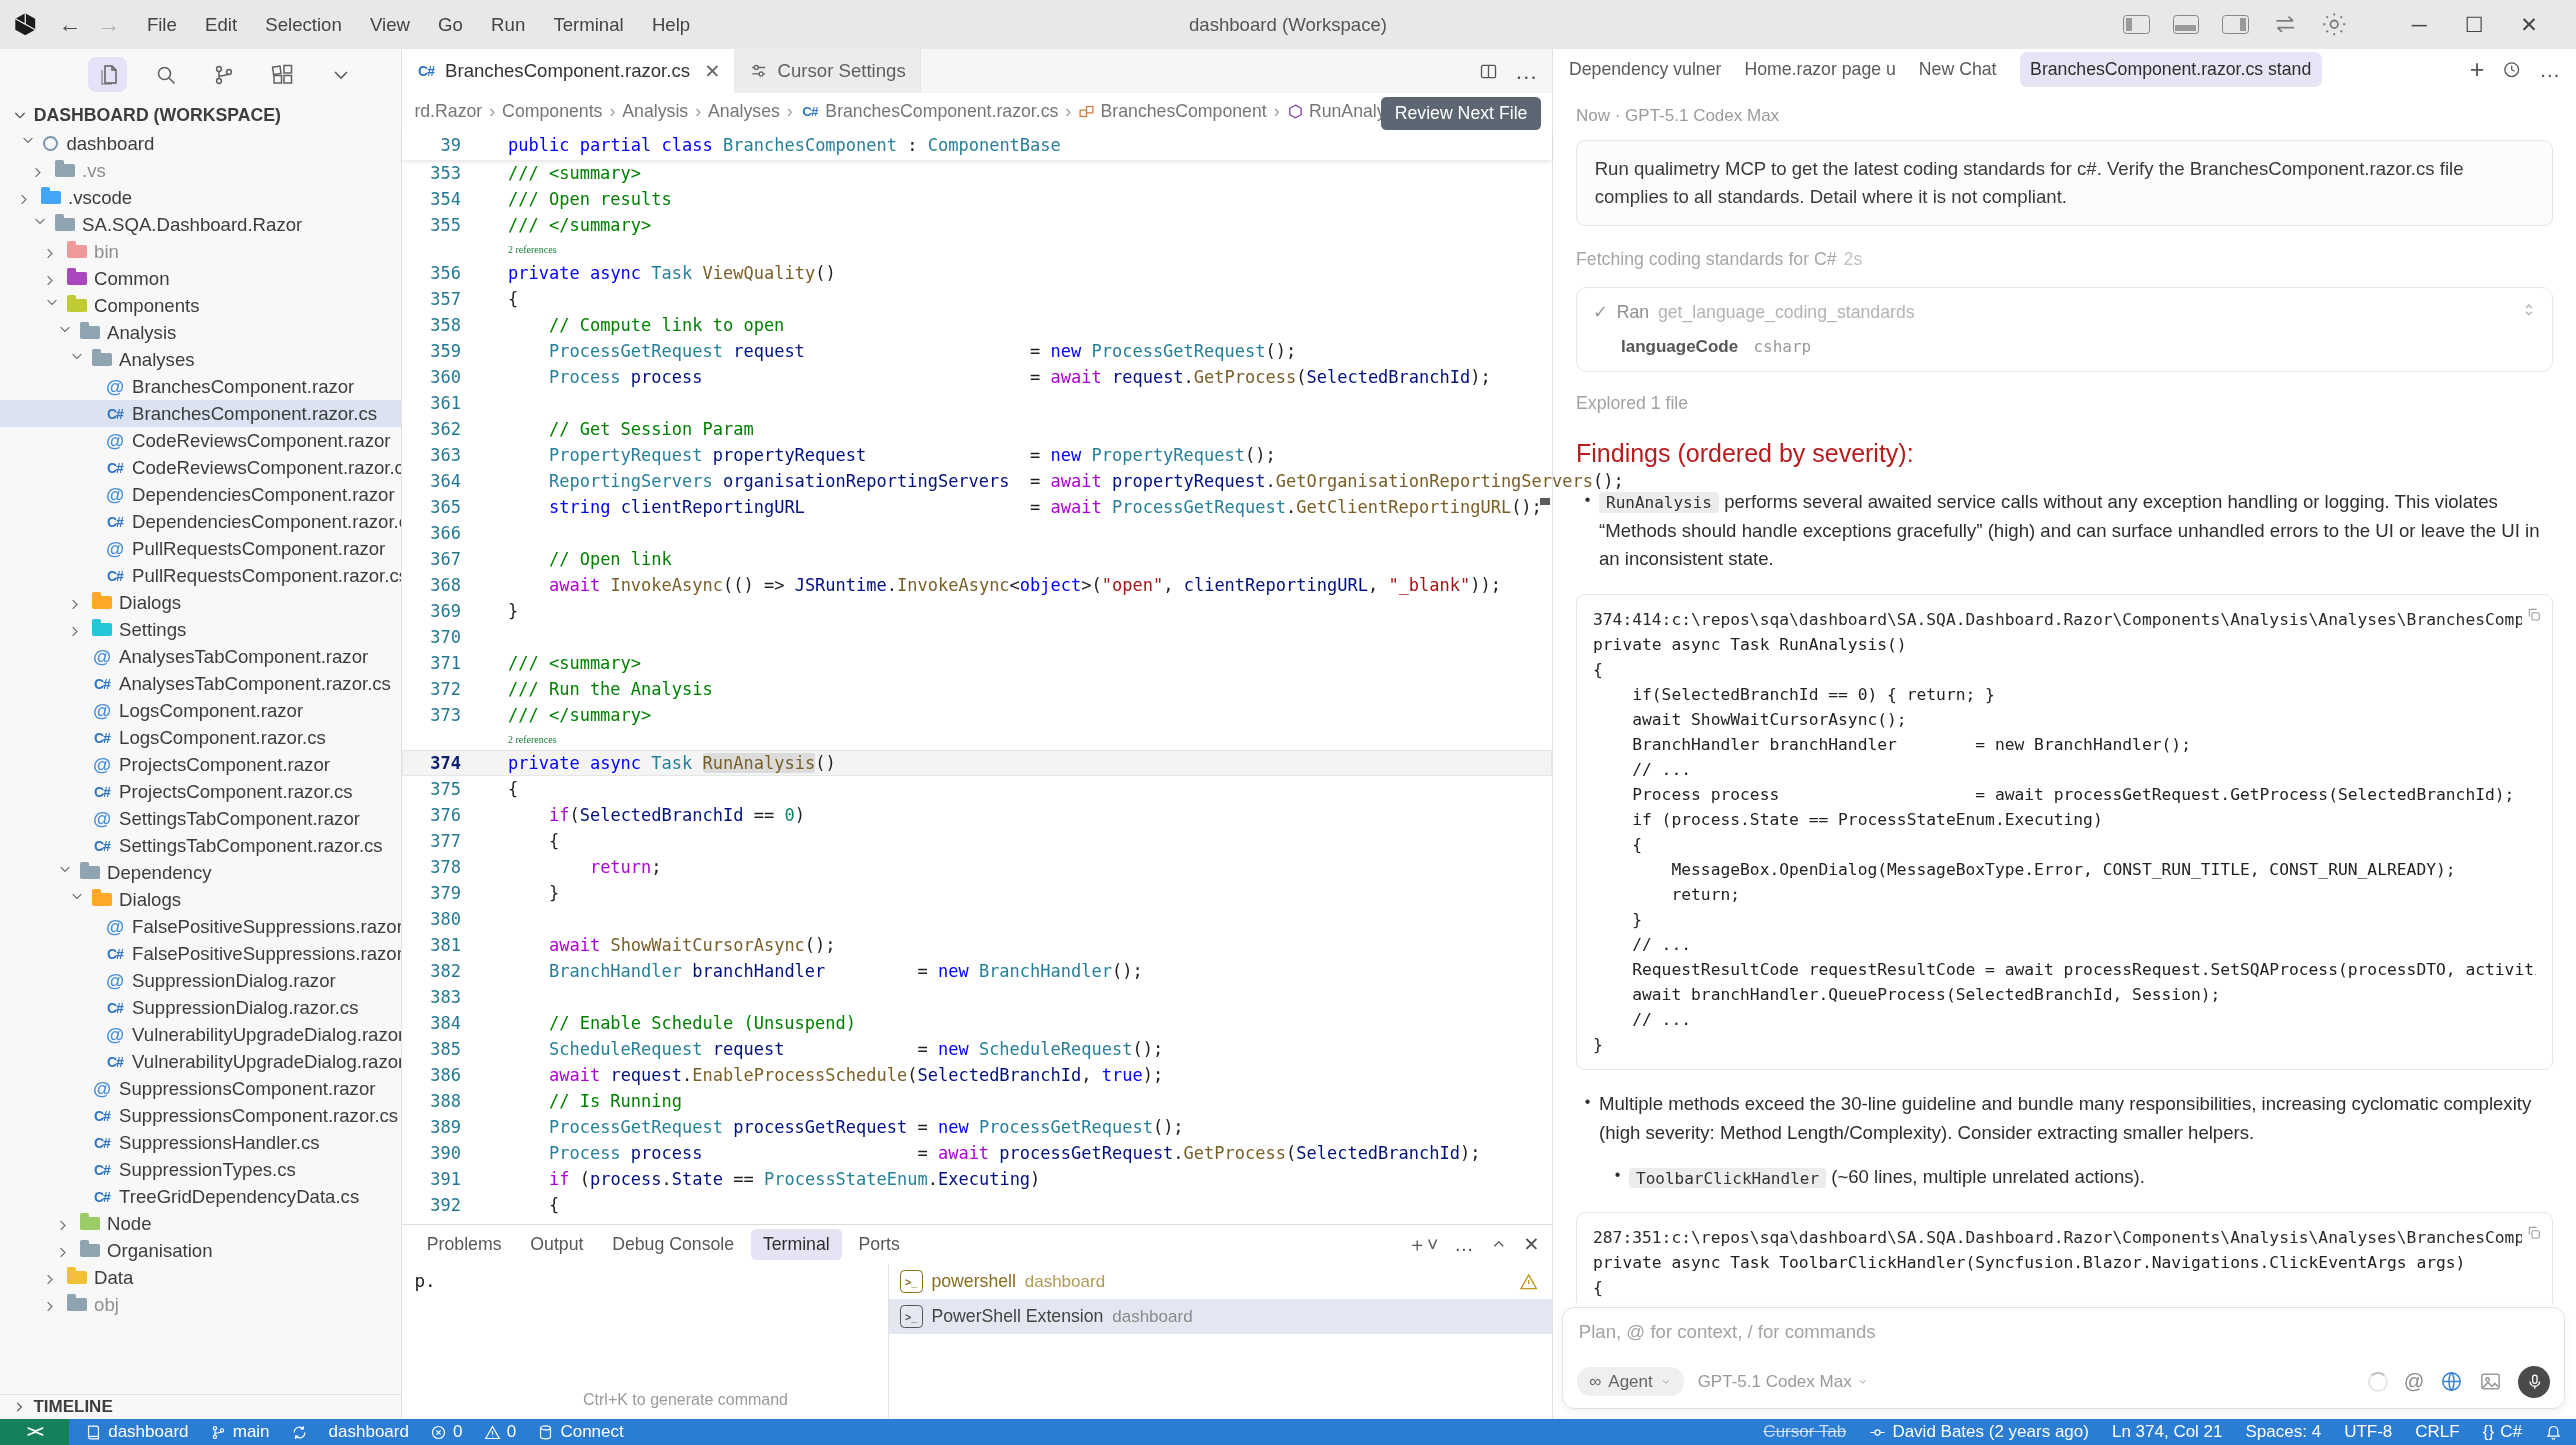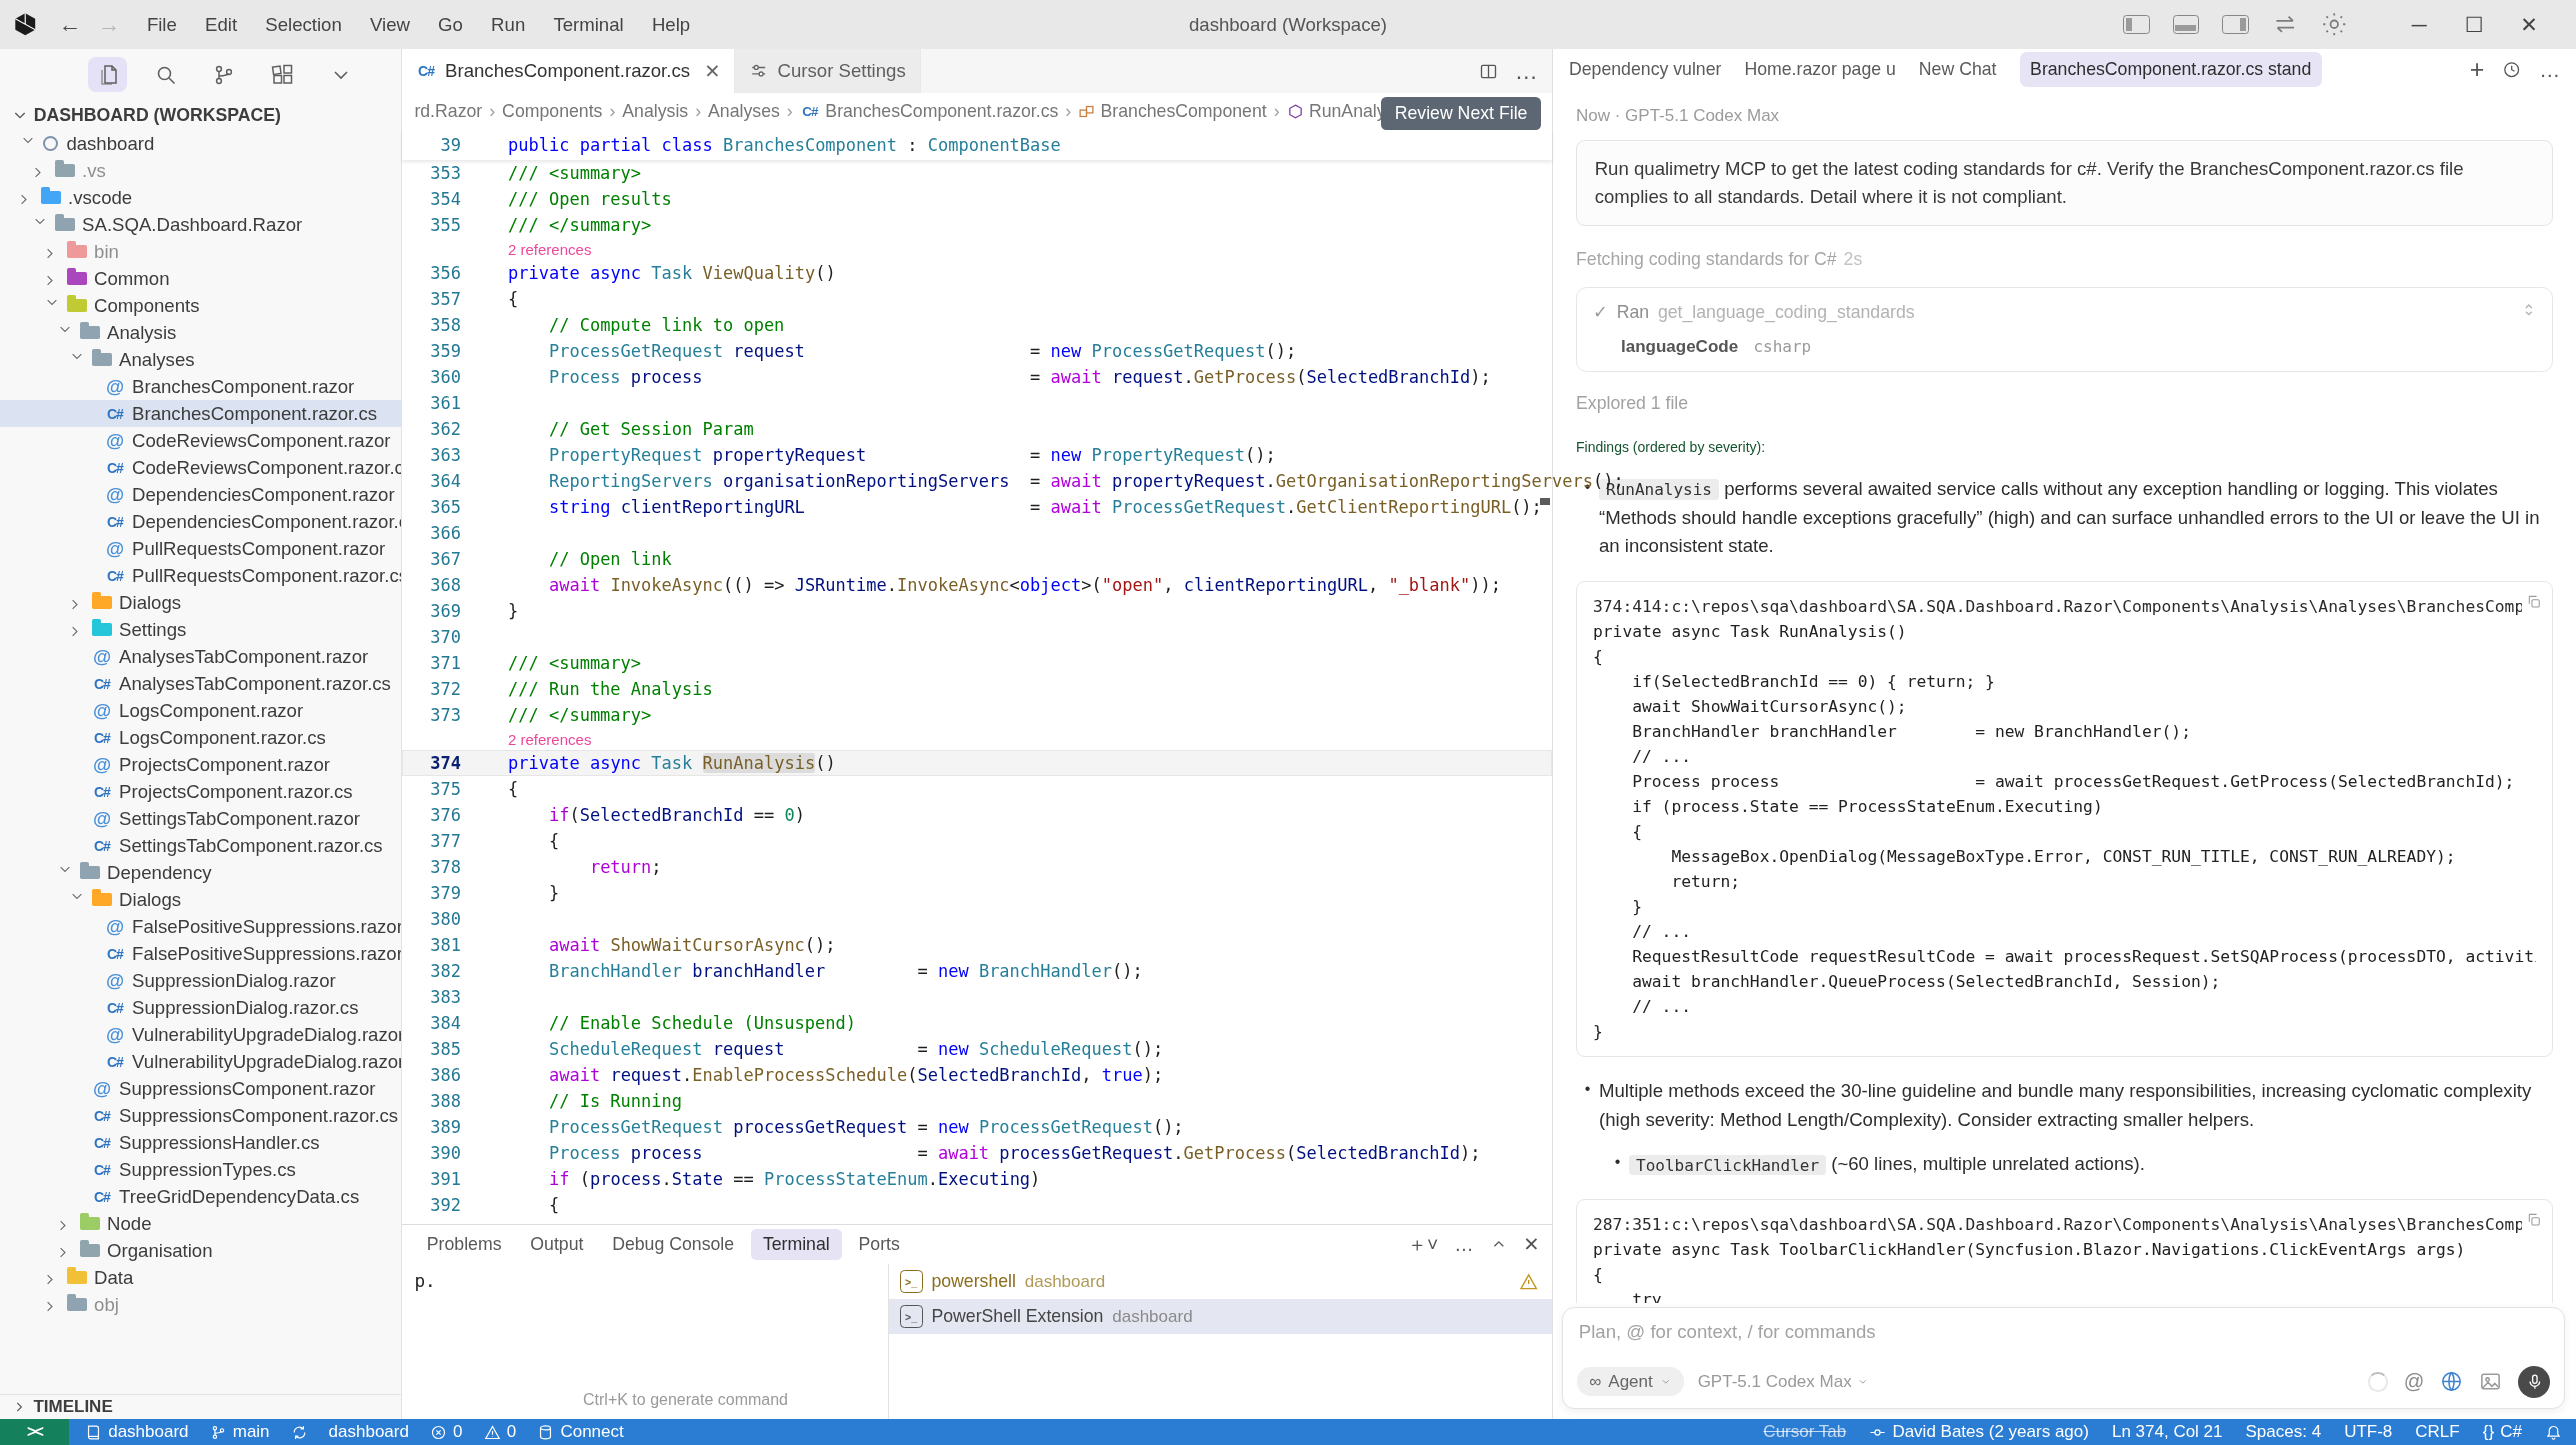--- a/index.html
+++ b/index.html
@@ -70,21 +70,21 @@
   .csep{margin:0 7px;color:#9d9d9d}
   .review-btn{position:absolute;right:10.6px;top:3.5px;background:#5d6673;color:#fff;font-size:17.7px;padding:6.2px 14px;border-radius:5.3px;border:none}
   .sticky{height:30px;display:flex;align-items:center;font-family:"DejaVu Sans Mono",monospace;font-size:17px;box-shadow:0 2.7px 3.5px rgba(0,0,0,.09);position:relative;z-index:3;background:#fff}
   .gut{width:59px;text-align:right;color:#237893;flex:none;font-size:17px}
   .gpad{width:47px;flex:none}
   .code{position:relative;z-index:1;font-family:"DejaVu Sans Mono",monospace;font-size:17px}
   .code-line{display:flex;height:26px;align-items:center;white-space:pre}
   .code-line pre{font:inherit;white-space:pre}
   .code-line.cur{background:#f4f4f4;box-shadow:inset 0 0 0 0.9px #e6e6e6}
   .code-line.cur .gut{color:#0b216f;font-weight:bold}
-  .cl-lens{height:22px;display:flex;align-items:center;padding-left:106px;font-family:Liberation Sans, sans-serif;font-size:15px;color:#ec4899}
+  .cl-lens{height:22px;display:flex;align-items:center;padding-left:106px;font-family:Liberation Serif, serif;font-size:10px;color:#15803d}
   .tk-kw{color:#0000ff}.tk-ctrl{color:#af00db}.tk-type{color:#267f99}.tk-meth{color:#795e26}
   .tk-var{color:#001080}.tk-cmt{color:#008000}.tk-doc{color:#008000}.tk-str{color:#a31515}
   .tk-num{color:#098658}.tk-pln{color:#1e1e1e}
   .tk-methhl{color:#795e26;background:#dcdcdc;border-radius:2.7px}
   .ovmark{position:absolute;right:1.8px;top:449px;width:10.6px;height:7px;background:#5b5b5b;z-index:4}
 
   
   .panel{position:absolute;left:402px;top:1224px;width:1150px;height:196px;background:#fff;border-top:0.9px solid #ddd}
   .ptabs{height:39px;display:flex;align-items:center;gap:4px;padding-left:12.4px;position:relative}
   .ptab{font-size:17.7px;color:#585858;padding:5.3px 12.4px;border-radius:5.3px}
@@ -121,21 +121,21 @@
   .cstatus{margin-top:23px;font-size:17.7px;color:#a6a6a6}
   .cstatus .dur{color:#c2c2c2;margin-left:7px}
   .toolcard{margin-top:17.7px;border:0.9px solid #e6e6e6;border-radius:10.6px;padding:14px 16px;position:relative}
   .toolrow1{display:flex;align-items:center;gap:8.8px;font-size:17.7px;color:#8e8e8e}
   .toolrow1 .fn{color:#b3b3b3}
   .toolrow1 .exp{position:absolute;right:14px;top:12.4px;width:17.7px;height:17.7px;color:#b0b0b0}
   .toolrow2{margin-top:14px;padding-left:28px;font-size:17px}
   .toolrow2 .pk{font-weight:bold;color:#555}
   .toolrow2 .pv{color:#9a9a9a;font-family:"DejaVu Sans Mono",monospace;margin-left:10.6px;font-size:16px}
   .cexp{margin-top:21px;font-size:17.7px;color:#a2a2a2}
-  .cfind{margin-top:25px;font-size:14px;color:#14532d}
+  .cfind{margin-top:25px;font-size:25px;color:#b91c1c}
   .fli{display:flex;margin-top:19.4px;font-size:18.6px;line-height:1.55;color:#2e2e2e}
   .fli .bullet{width:23px;flex:none;text-align:center;font-size:16px}
   .fli.sub{margin-left:30px;margin-top:16px}
   .chip{font-family:"DejaVu Sans Mono",monospace;font-size:16px;background:#ececec;border-radius:3.5px;padding:0.9px 7px;color:#333}
   .codeblock{margin-top:19.4px;border:0.9px solid #e5e5e5;border-radius:8.8px;padding:12.4px 16px;position:relative;font-family:"DejaVu Sans Mono",monospace;font-size:16.3px;line-height:25px;color:#222;overflow:hidden}
   .codeblock .hdr{white-space:pre;overflow:hidden;color:#2b2b2b}
   .codeblock pre{font:inherit;white-space:pre;overflow:hidden}
   .codeblock .copy{position:absolute;right:10.6px;top:10.6px;width:19.4px;height:19.4px;color:#9a9a9a;background:#fff;padding-left:3.5px}
   .cinput{position:absolute;left:8.8px;right:10.6px;bottom:10.6px;height:102px;border:0.9px solid #e2e2e2;border-radius:12.4px;background:#fff;box-shadow:0 2.7px 8.8px rgba(0,0,0,.06);padding:12.4px 16px}
   .cph{font-size:18.6px;color:#a3a3a3}

